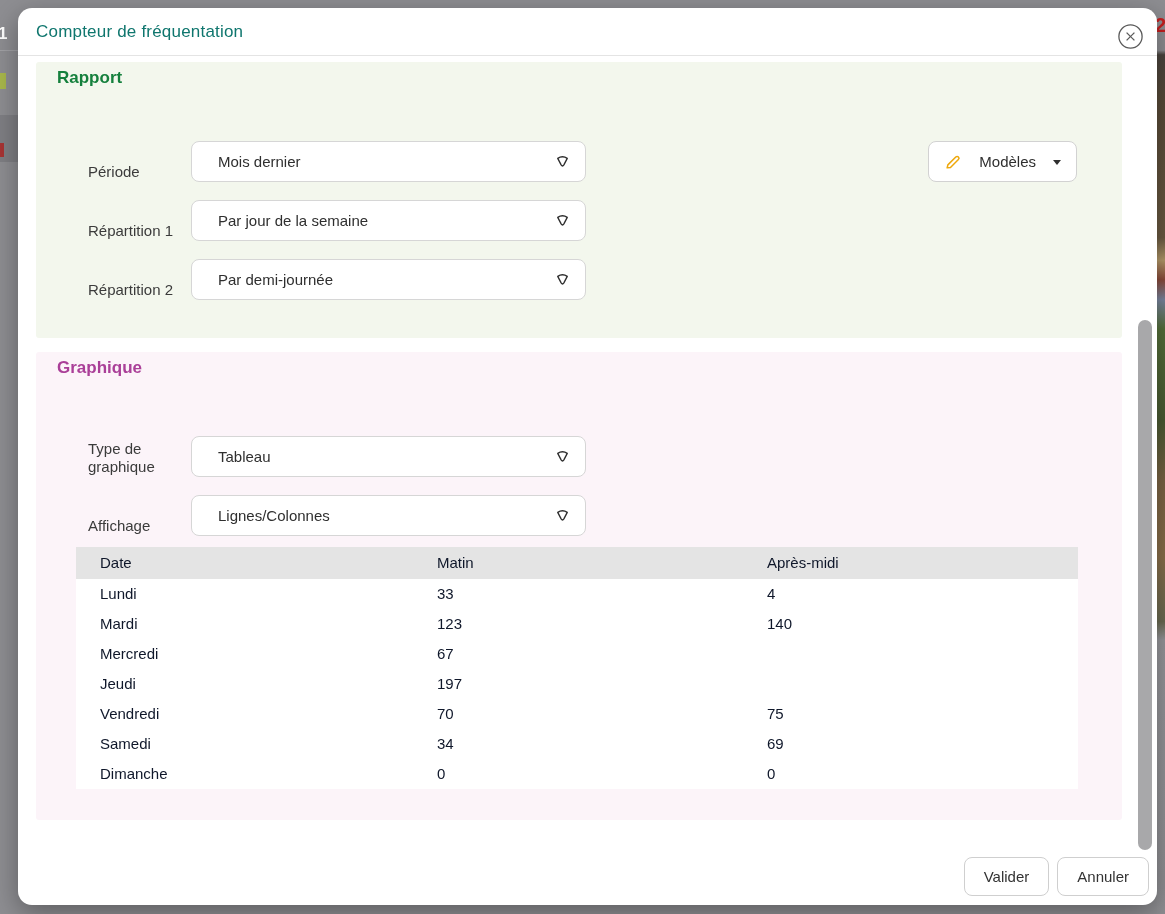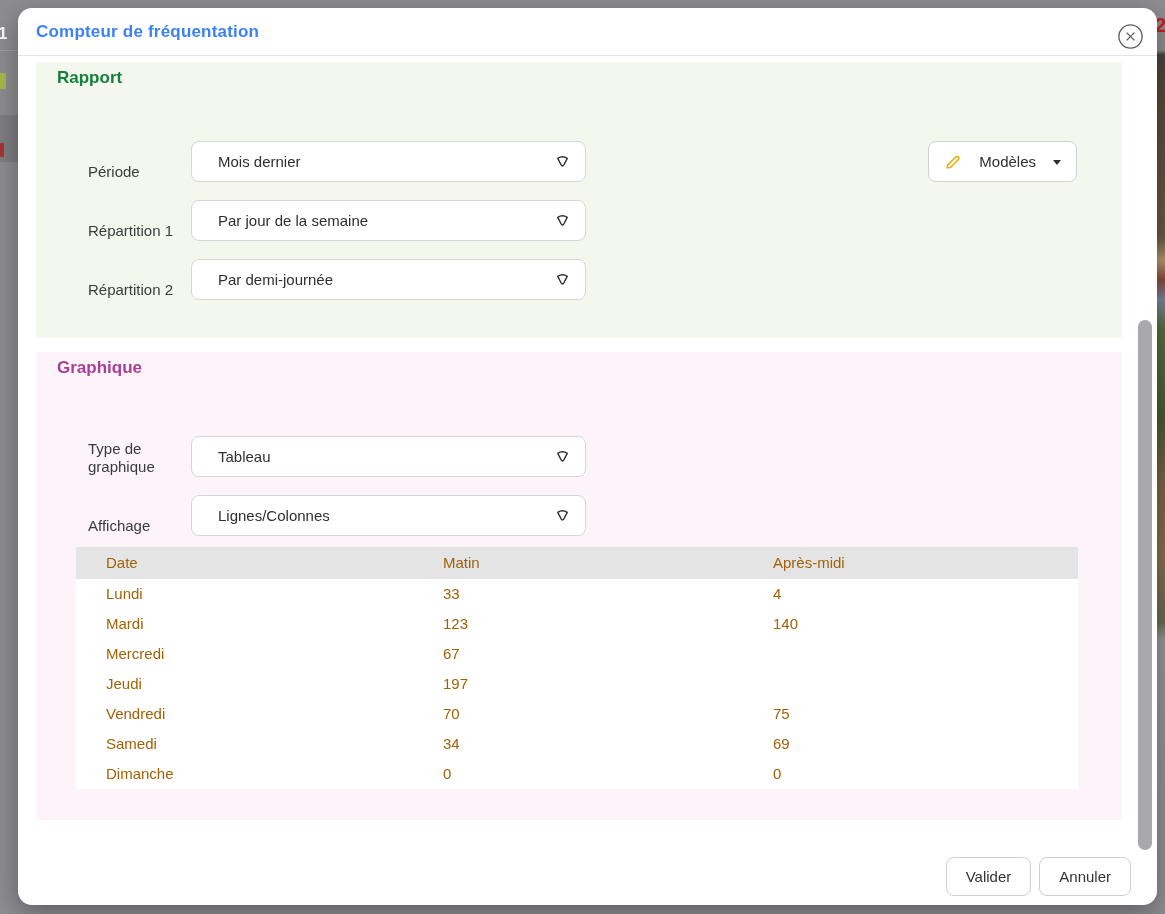--- a/index.html
+++ b/index.html
@@ -33,21 +33,21 @@
   .modal {
     position:absolute; left:18px; top:8px; width:1139px; height:897px;
     background:#ffffff; border-radius:14px;
     box-shadow:0 8px 28px rgba(0,0,0,.35);
   }
   .modal-header {
     position:relative; height:48px;
     border-bottom:1px solid #e4e4e4;
     display:flex; align-items:center; padding-left:18px;
   }
-  .modal-title { color:#3b82f6; font-weight:bold; font-size:17px; letter-spacing:.2px; }
+  .modal-title { color:#0f766e; font-weight:normal; font-size:17px; letter-spacing:.2px; }
   .close-btn {
     position:absolute; top:15px; right:13px; width:27px; height:27px;
     background:none; border:none; cursor:pointer; padding:0; line-height:0;
   }
   .modal-body { position:relative; width:100%; height:848px; }
 
   
   .section { position:absolute; left:18px; width:1086px; border-radius:3px; }
   .section-rapport   { top:6px;   height:276px; background:#f3f7ed; }
   .section-graphique { top:296px; height:468px; background:#fcf4f9; }
@@ -77,24 +77,24 @@
     width:0; height:0; margin-top:2px;
     border-left:4px solid transparent; border-right:4px solid transparent;
     border-top:5px solid #2f2f2f;
   }
 
   
   .rtable { position:absolute; left:40px; top:195px; width:1002px; font-size:15px; }
   .trow { display:grid; grid-template-columns:337px 330px 335px; background:#fff; }
   .trow.thead { background:#e4e4e4; color:#4f4f4f; }
   .trow.thead .tcell { height:32px; line-height:32px; }
-  .tcell { height:30px; line-height:30px; padding-left:30px; color:#a16207; overflow:hidden; white-space:nowrap; }
-
-  
-  .footer-btns { position:absolute; right:26px; bottom:8px; display:flex; gap:8px;justify-content:center; }
+  .tcell { height:30px; line-height:30px; padding-left:24px; color:#0f172a; overflow:hidden; white-space:nowrap; }
+
+  
+  .footer-btns { position:absolute; right:8px; bottom:8px; display:flex; gap:8px;justify-content:center; }
   .btn {
     height:39px; padding:0 19px; background:#fff;
     border:1px solid #cfcfcf; border-radius:8px;
     font-size:15px; color:#333; cursor:pointer;
     font-family:"Liberation Sans", sans-serif;
   }
 
   
   .scroll-thumb {
     position:absolute; right:5px; top:312px; width:14px; height:530px;

